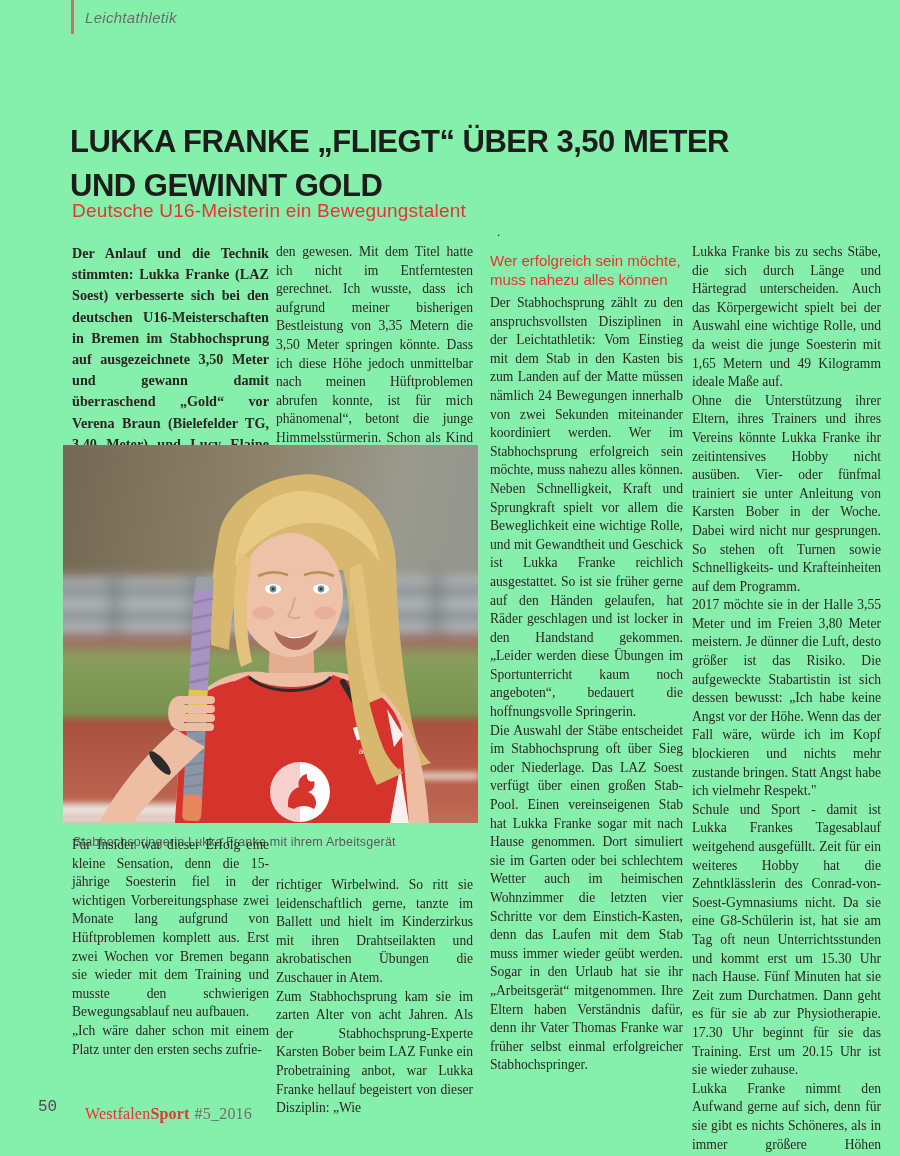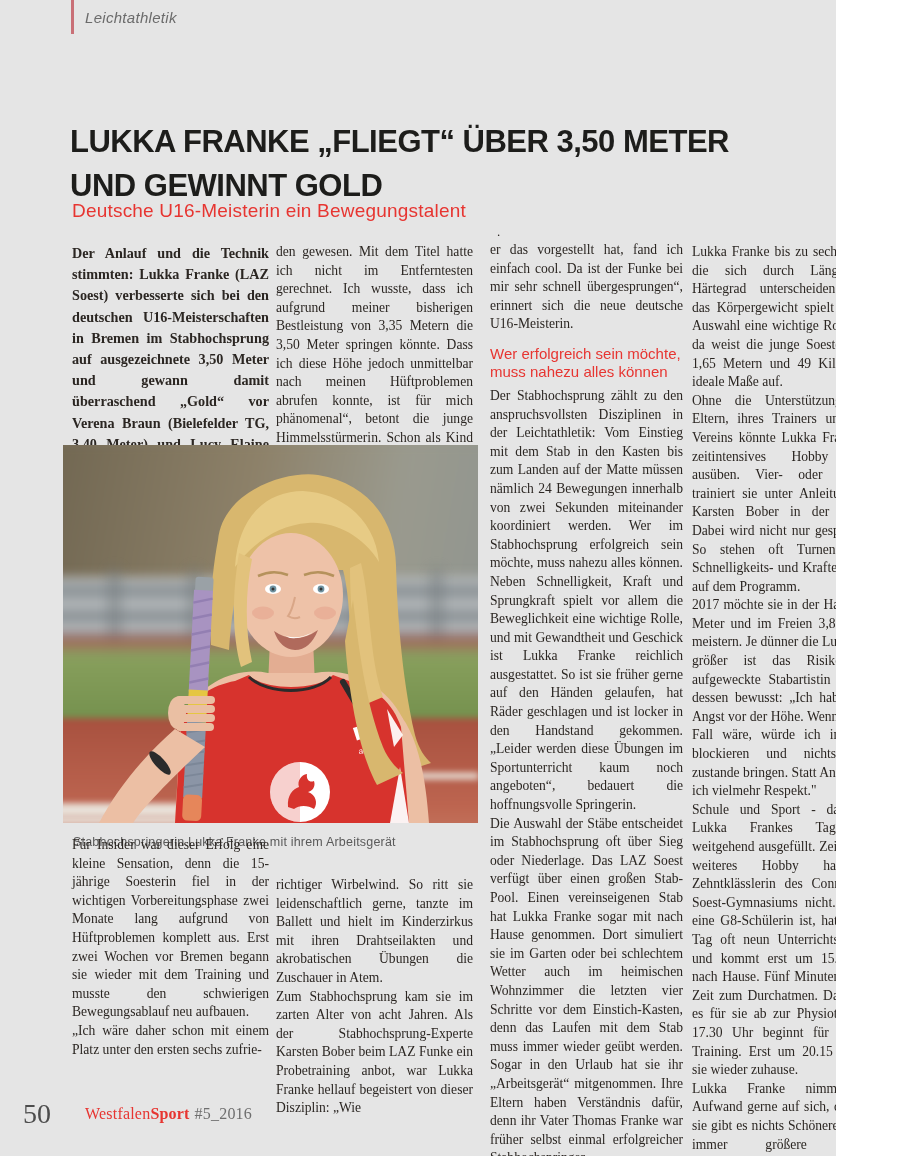--- a/index.html
+++ b/index.html
@@ -1,16 +1,16 @@
 <!DOCTYPE html>
 <html lang="de"><head>
 <meta charset="utf-8">
 <style>
   html,body{margin:0;padding:0;background:#ffffff;}
-  .page{position:relative;width:836px;height:1156px;background:#e5e5e5;overflow:hidden;
+  .page{position:relative;width:900px;height:1156px;background:#86efac;overflow:hidden;
         font-family:"Liberation Serif","DejaVu Serif",serif;color:#2b2622;}
 
   
   .kicker-bar{position:absolute;left:71px;top:0;width:3px;height:34px;background:#c97077;}
   .kicker{position:absolute;left:85px;top:9px;font-family:"Liberation Sans","DejaVu Sans",sans-serif;
           font-style:italic;font-size:15px;color:#6b6b6b;letter-spacing:.3px;}
 
   
   .title{position:absolute;left:70px;top:99px;width:790px;font-family:"Liberation Sans","DejaVu Sans",sans-serif;
          font-weight:bold;font-size:31px;line-height:44px;letter-spacing:-0.5px;color:#1d1d1b;}
@@ -53,22 +53,22 @@
                   transform:rotate(-14deg);filter:blur(3px);}
   .ph-strip-bottom{left:0;bottom:-2px;width:55%;height:10px;background:#e3d4cb;filter:blur(3px);}
   .ph-stripe-right{right:4px;bottom:44px;width:80px;height:6px;background:#e6ddd4;
                    transform:rotate(-32deg);filter:blur(3px);}
   .girl{position:absolute;left:0;top:0;width:100%;height:100%;}
 
   .caption{position:absolute;left:73px;top:835px;font-family:"Liberation Sans","DejaVu Sans",sans-serif;
            font-size:12.5px;color:#5a5a5a;letter-spacing:.2px;}
 
   
-  .footer-page{position:absolute;left:23px;top:1098px;font-family:Liberation Serif, serif;
-               font-size:28px;color:#4c4c4c;}
+  .footer-page{position:absolute;left:38px;top:1098px;font-family:Liberation Mono, monospace;
+               font-size:16px;color:#4c4c4c;}
   .footer-brand{position:absolute;left:85px;top:1105px;font-family:Liberation Serif, serif;
                 font-size:16px;color:#6e6e6e;letter-spacing:.2px;}
   .brand-red{color:#e73531;}
   .brand-bold{color:#e73531;font-weight:bold;}
   .issue{margin-left:5px;}
 </style>
 </head>
 <body>
 
 <div class="page">
@@ -86,21 +86,20 @@
     <p>Der Anlauf und die Technik stimmten: Lukka Franke (LAZ Soest) verbesserte sich bei den deutschen U16-Meisterschaften in Bremen im Stabhochsprung auf ausgezeichnete 3,50 Meter und gewann damit überraschend „Gold“ vor Verena Braun (Bielefelder TG, 3,40 Meter) und Lucy Elaine Bauschulte (DJK Arminia Ibbenbüren, 3,30 Meter).</p>
   </div>
 
   <div class="col col2-top">
     <p>den gewesen. Mit dem Titel hatte ich nicht im Entferntesten gerechnet. Ich wusste, dass ich aufgrund meiner bisherigen Bestleistung von 3,35 Metern die 3,50 Meter springen könnte. Dass ich diese Höhe jedoch unmittelbar nach meinen Hüftproblemen abrufen konnte, ist für mich phänomenal“, betont die junge Himmelsstürmerin. Schon als Kind war Lukka Franke ein</p>
   </div>
 
   <span class="stray">.</span>
 
   <div class="col col3">
-    <p>er das vorgestellt hat, fand ich einfach cool. Da ist der Funke bei mir sehr schnell übergesprungen“, erinnert sich die neue deutsche U16-Meisterin.</p>
     <p class="subhead">
       <span>Wer erfolgreich sein möchte,</span>
       <span>muss nahezu alles können</span>
     </p>
     <p>Der Stabhochsprung zählt zu den anspruchsvollsten Disziplinen in der Leichtathletik: Vom Einstieg mit dem Stab in den Kasten bis zum Landen auf der Matte müssen nämlich 24 Bewegungen innerhalb von zwei Sekunden miteinander koordiniert werden. Wer im Stabhochsprung erfolgreich sein möchte, muss nahezu alles können. Neben Schnelligkeit, Kraft und Sprungkraft spielt vor allem die Beweglichkeit eine wichtige Rolle, und mit Gewandtheit und Geschick ist Lukka Franke reichlich ausgestattet. So ist sie früher gerne auf den Händen gelaufen, hat Räder geschlagen und ist locker in den Handstand gekommen. „Leider werden diese Übungen im Sportunterricht kaum noch angeboten“, bedauert die hoffnungsvolle Springerin.</p>
     <p>Die Auswahl der Stäbe entscheidet im Stabhochsprung oft über Sieg oder Niederlage. Das LAZ Soest verfügt über einen großen Stab-Pool. Einen vereinseigenen Stab hat Lukka Franke sogar mit nach Hause genommen. Dort simuliert sie im Garten oder bei schlechtem Wetter auch im heimischen Wohnzimmer die letzten vier Schritte vor dem Einstich-Kasten, denn das Laufen mit dem Stab muss immer wieder geübt werden. Sogar in den Urlaub hat sie ihr „Arbeitsgerät“ mitgenommen. Ihre Eltern haben Verständnis dafür, denn ihr Vater Thomas Franke war früher selbst einmal erfolgreicher Stabhochspringer.</p>
 
   </div>
 
   <div class="col col4">

